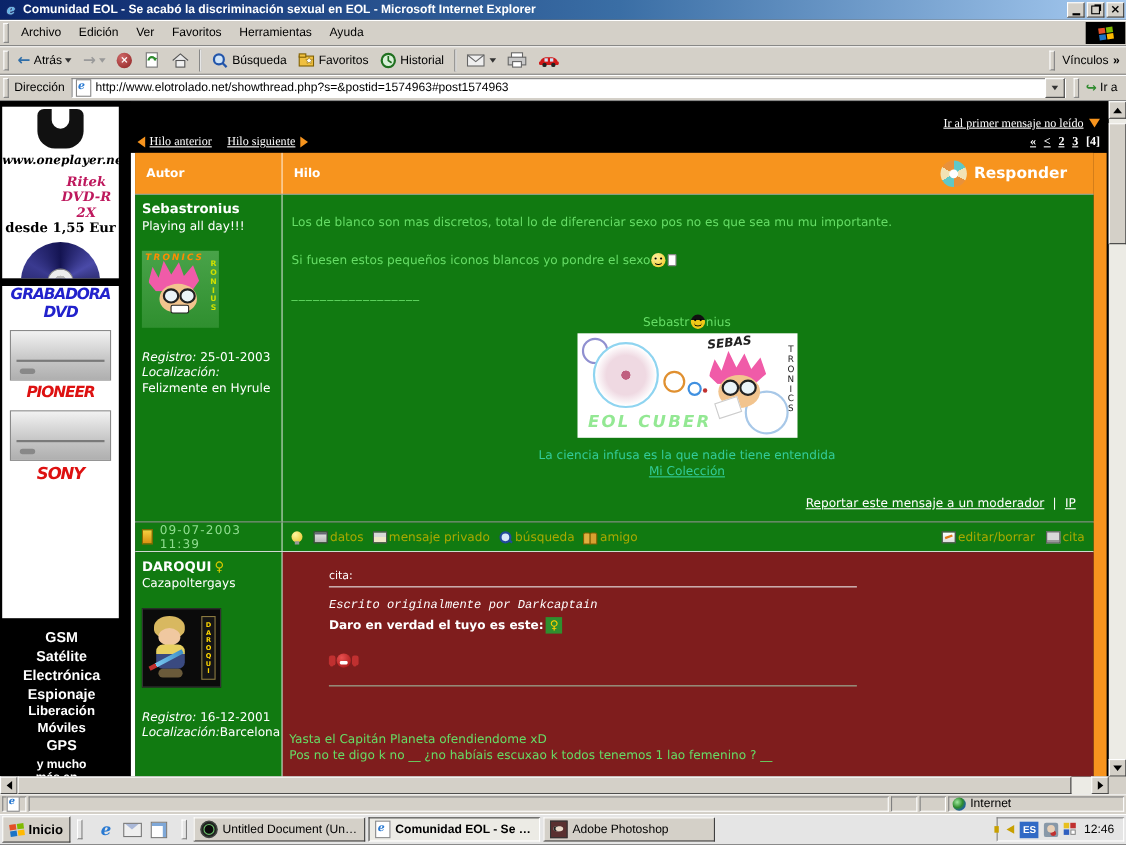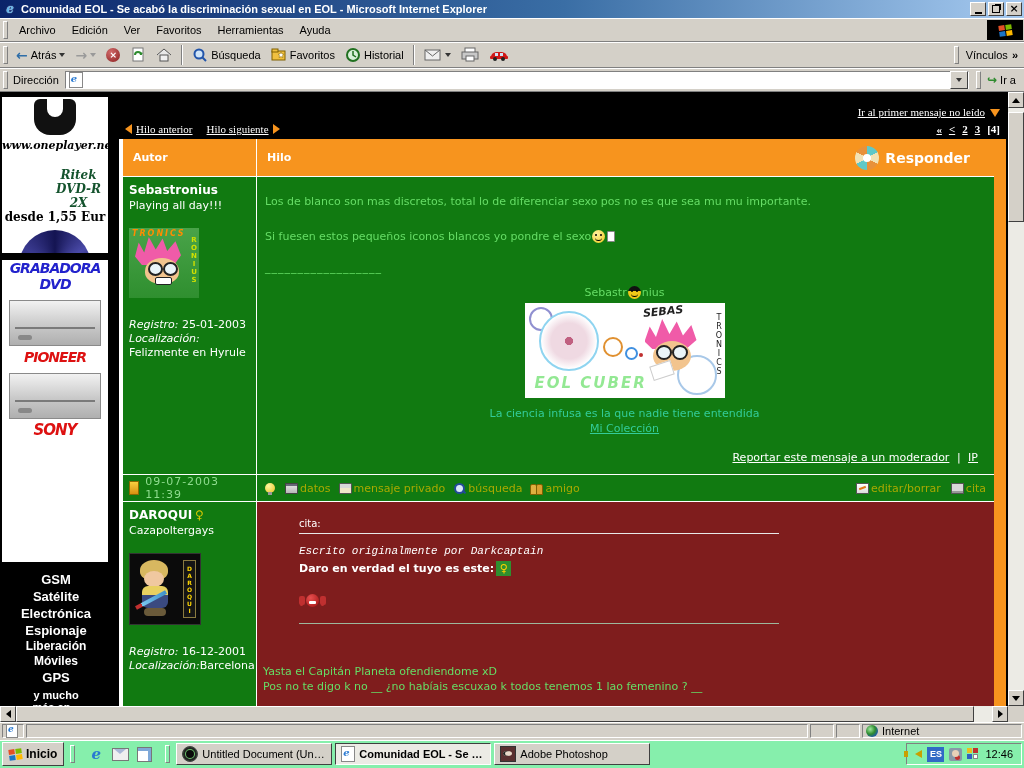--- a/index.html
+++ b/index.html
@@ -59,21 +59,21 @@
   
   .viewport{position:absolute;top:92px;left:0;width:1008px;height:614px;background:#000;overflow:hidden;display:flex;}
 
   
   .sidebar{width:119px;flex:none;position:relative;background:#000;}
   .ad{position:absolute;left:2px;width:106px;background:#fff;overflow:hidden;box-sizing:border-box;}
   .ad1{top:5px;height:156px;text-align:center;}
   .blob{width:42px;height:36px;background:#111;border-radius:6px 6px 16px 16px;margin:2px auto 4px;position:relative;}
   .blob:after{content:"";position:absolute;left:13px;top:0;width:16px;height:18px;background:#fff;border-radius:0 0 8px 8px;}
   .ad1-site{font:bold italic 11px "DejaVu Serif",serif;color:#000;}
-  .ad1-prod{font:bold italic 12px "DejaVu Serif",serif;color:#14532d;margin-top:16px;padding-left:47px;}
+  .ad1-prod{font:bold italic 12px "DejaVu Serif",serif;color:#be185d;margin-top:6px;padding-left:47px;}
   .ad1-price{font:bold 12px "DejaVu Serif",serif;color:#000;}
   .dvd-disc{width:72px;height:72px;border-radius:50%;margin:6px auto 0;position:relative;
     background:conic-gradient(#141452,#4A4AA8,#101038,#6A3070,#20205E,#3A3A90,#141452);}
   .dvd-disc:after{content:"";position:absolute;left:24px;top:24px;width:24px;height:24px;border-radius:50%;
     background:radial-gradient(circle,#B8B8B8 0 35%,#EDEDED 36% 100%);border:1px solid #888;box-sizing:border-box;}
   .ad2{top:168px;height:302px;text-align:center;}
   .ad2-t1{font:bold italic 14px "DejaVu Sans",sans-serif;color:#2222CC;letter-spacing:-1px;}
   .ad2-t2{font:bold italic 14px "DejaVu Sans",sans-serif;color:#2222CC;letter-spacing:-1px;}
   .drive{width:92px;height:46px;margin:8px auto 0;background:linear-gradient(#F2F2F2,#C9C9C9 55%,#AFAFAF);
     border:1px solid #8a8a8a;position:relative;box-sizing:border-box;}
@@ -238,21 +238,21 @@
   .spane{height:14px;border:1px solid;border-color:#808080 #fff #fff #808080;box-sizing:border-box;display:flex;align-items:center;gap:4px;padding:0 3px;}
   .sp-ico{width:22px;flex:none;}
   .sp-main{flex:1;}
   .sp-sm{width:24px;flex:none;}
   .sp-net{width:160px;flex:none;}
   .globe{width:12px;height:12px;border-radius:50%;background:radial-gradient(circle at 35% 35%,#9FE89F,#2E8B2E 45%,#1E5AA8 75%);}
   .mini-page{width:10px;height:12px;background:#fff;border:1px solid #888;position:relative;}
   .mini-page i{position:absolute;left:1px;top:-1px;color:#2A7AD2;font:bold italic 9px "DejaVu Serif",serif;}
 
   
-  .taskbar{position:absolute;top:740px;left:0;width:1024px;height:28px;background:#86efac;
+  .taskbar{position:absolute;top:740px;left:0;width:1024px;height:28px;background:#e5e5e5;
     box-shadow:inset 0 1px 0 #fff;display:flex;align-items:center;padding:0 2px;box-sizing:border-box;gap:3px;}
   .startbtn{height:22px;display:flex;align-items:center;gap:4px;padding:0 6px;background:#D4D0C8;
     border:1px solid;border-color:#fff #404040 #404040 #fff;font-weight:bold;font-size:12px;}
   .ql{display:flex;align-items:center;gap:6px;padding:0 6px;}
   .qlico{width:18px;height:18px;display:flex;align-items:center;justify-content:center;}
   .e-glyph{color:#2A7AD2;font:bold italic 15px "DejaVu Serif",serif;}
   .envel{width:15px;height:11px;background:#EFEFEF;border:1px solid #777;position:relative;}
   .envel:after{content:"";position:absolute;left:1px;top:0;width:11px;height:6px;border-left:6px solid transparent;border-right:6px solid transparent;border-top:5px solid #AAB8D8;width:0;}
   .desk{width:13px;height:13px;background:#fff;border:1px solid #777;box-shadow:inset -3px 3px 0 #7FA8D8;}
   .task{height:22px;display:flex;align-items:center;gap:4px;padding:0 5px;width:156px;box-sizing:border-box;
@@ -397,20 +397,21 @@
   </span>
 </div>
 
 <div class="addressbar bar">
   <span class="grip"></span>
   <span class="addr-label">Dirección</span>
   <span class="addr-field">
     <span class="page-ico">
         <i>e</i>
       </span>
+    <span class="addr-url">http://www.elotrolado.net/showthread.php?s=&amp;postid=1574963#post1574963</span>
     <span class="addr-drop">
         <span class="caret"></span>
       </span>
   </span>
   <span class="go-wrap">
     <span class="grip"></span>
     <span class="go-arrow">↪</span>
     <span>Ir a</span>
   </span>
 </div>

